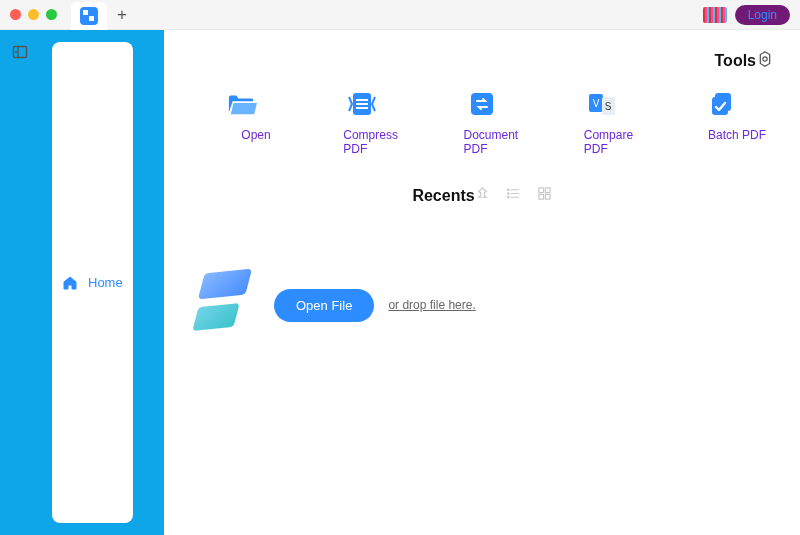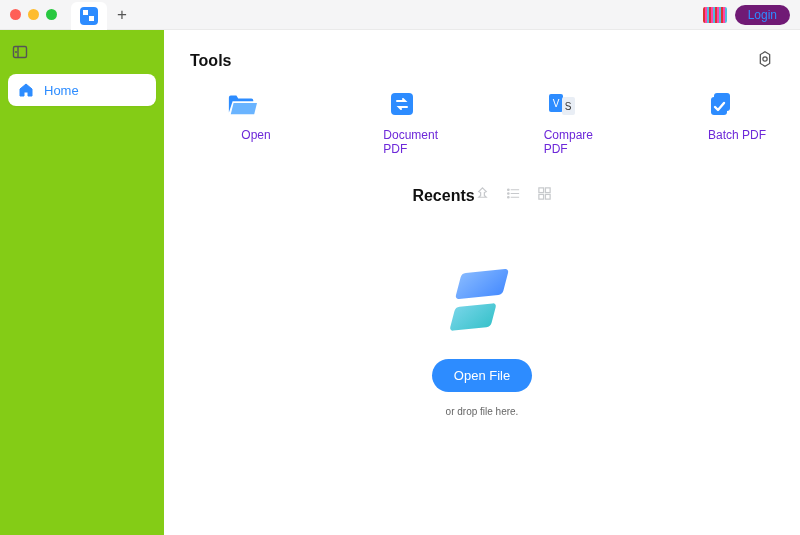--- a/index.html
+++ b/index.html
@@ -45,57 +45,57 @@
   }
   .login-btn {
     background:#701a75; color:#2d8cff;
     padding:3px 13px; border-radius:12px; font-size:12px;
     margin-right:10px; cursor:pointer;
   }
 
   
   .body { display:flex; height:calc(535px - 30px); }
   .sidebar {
-    width:164px; background:#84cc16; padding:12px 8px;
-    display:flex; flex-direction:column; gap:4px;
+    width:164px; background:#0ea5e9; padding:12px 8px;
+    display:flex; flex-direction:row; gap:20px;
   }
   .side-top-icon { color:#444; padding:2px 4px 6px 4px; }
   .side-item {
     display:flex; align-items:center; gap:10px;
     padding:8px 10px; font-size:13px; color:#333;
     border-radius:8px; cursor:pointer;
   }
   .side-item.active { background:#fff; color:#2d8cff; box-shadow:0 1px 2px rgba(0,0,0,0.04);}
   .side-item.active .sicon svg { stroke:#2d8cff; fill:#2d8cff; }
   .sicon { width:16px; height:16px; display:flex; align-items:center; justify-content:center; }
   .sicon svg { stroke:#555; }
 
   .main { flex:1; padding:20px 26px 10px 26px; overflow:hidden; position:relative;}
-  .section-head { display:flex; align-items:center; justify-content:space-between; }
+  .section-head { display:flex; align-items:center; justify-content:flex-end; }
   .section-title { font-size:16px; font-weight:700; color:#111; }
   .gear { color:#666; cursor:pointer; }
 
   .tools-row { display:flex; justify-content:space-between; margin-top:18px; padding:0 4px 0 4px;}
   .tool { width:95px; display:flex; flex-direction:column; align-items:center; gap:10px; cursor:pointer;}
   .tool .ticon { width:30px; height:28px; display:flex; align-items:center; justify-content:center;}
   .tool .tlabel { font-size:12px; color:#6d28d9;margin-left:29px; }
 
   .recents-head { display:flex; align-items:center; justify-content:center; margin-top:30px;}
   .recents-actions { display:flex; gap:16px; color:#c7c9cc; }
   .recents-actions span { cursor:pointer; }
 
-  .empty { margin-top:60px; display:flex; flex-direction:column; align-items:center; gap:14px;}
+  .empty { margin-top:60px; display:flex; flex-direction:row; align-items:center; gap:14px;}
   .illus { width:70px; height:80px; position:relative; }
   .illus .b1 { position:absolute; left:12px; top:6px; width:46px; height:26px; background:linear-gradient(135deg,#7fb5ff,#3e86ff); transform:skewX(-20deg) rotate(-6deg); border-radius:4px; opacity:0.95;}
   .illus .b2 { position:absolute; left:6px; top:40px; width:40px; height:24px; background:linear-gradient(135deg,#6ed2e6,#2ebfc8); transform:skewX(-20deg) rotate(-6deg); border-radius:4px; opacity:0.95;}
   .open-file-btn {
     background:#2d8cff; color:#fff; font-size:13px; font-weight:500;
     padding:9px 22px; border:none; border-radius:18px; cursor:pointer;
   }
-  .drop-hint { font-size:10px; color:#666; }
+  .drop-hint { font-size:12px; color:#666;text-decoration:underline; }
 </style>
 </head>
 <body>
 
 <div class="titlebar">
   <div class="traffic">
     <div class="dot red"></div>
     <div class="dot yellow"></div>
     <div class="dot green"></div>
   </div>
@@ -147,20 +147,33 @@
       <div class="tool">
         <div class="ticon">
           <svg width="32" height="26" viewBox="0 0 32 26">
               <path fill="#2d8cff" d="M2 6a2 2 0 0 1 2-2h6l2 3h14a2 2 0 0 1 2 2v1H6l-4 12V6z"></path>
               <path fill="#6ab4ff" d="M4 24l3-12h25l-3 12H4z"></path>
             </svg>
         </div>
         <div class="tlabel">Open</div>
       </div>
 
+      <div class="tool">
+        <div class="ticon">
+          <svg width="30" height="26" viewBox="0 0 30 26">
+              <rect x="6" y="2" width="18" height="22" rx="3" fill="#2d8cff"></rect>
+              <rect x="9" y="8" width="12" height="2" fill="#fff"></rect>
+              <rect x="9" y="12" width="12" height="2" fill="#fff"></rect>
+              <rect x="9" y="16" width="12" height="2" fill="#fff"></rect>
+              <path d="M2 6 L5 13 L2 20" fill="none" stroke="#2d8cff" stroke-width="2"></path>
+              <path d="M28 6 L25 13 L28 20" fill="none" stroke="#2d8cff" stroke-width="2"></path>
+            </svg>
+        </div>
+        <div class="tlabel">Compress PDF</div>
+      </div>
 
 
       <div class="tool">
         <div class="ticon">
           <svg width="26" height="26" viewBox="0 0 26 26">
               <rect x="2" y="2" width="22" height="22" rx="4" fill="#2d8cff"></rect>
               <path d="M8 10h8l-2-2M18 16h-8l2 2" stroke="#fff" stroke-width="2" fill="none" stroke-linecap="round"></path>
             </svg>
         </div>
         <div class="tlabel">Document PDF</div>

